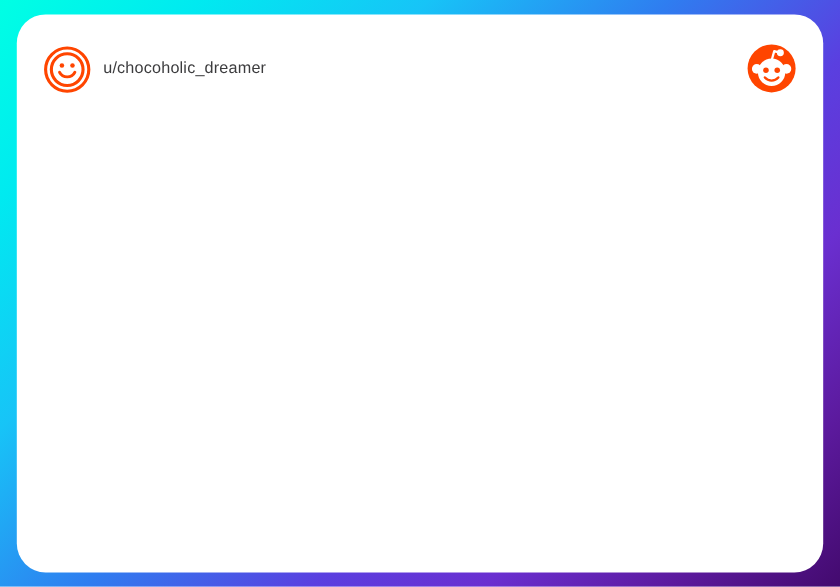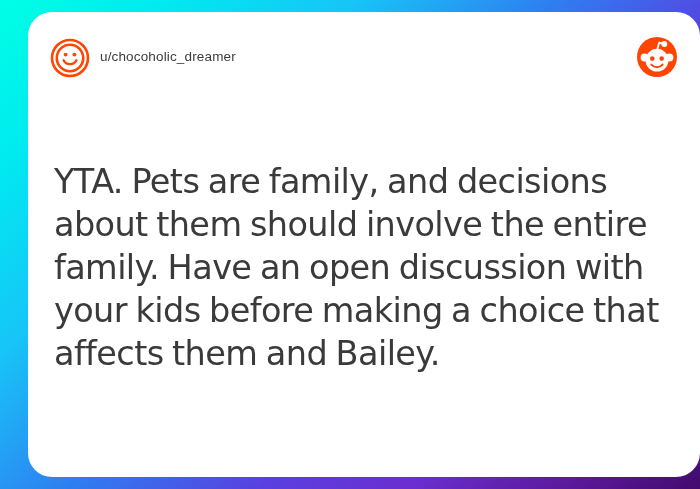--- a/index.html
+++ b/index.html
@@ -33,21 +33,20 @@
   #card {
     position: absolute;
     left: 14px;
     top: 12px;
     width: 672px;
     height: 465px;
     background: #ffffff;
     border-radius: 24px;
     box-sizing: border-box;
     overflow: hidden;
-    margin-left: 14px;
   }
 
   #header {
     position: absolute;
     left: 0;
     top: 0;
     right: 0;
     height: 92px;
   }
 
@@ -122,17 +121,16 @@
           <circle cx="28.3" cy="8.0" r="2.9" fill="#ffffff"></circle>
           <path d="M21 14.4 L23.2 6.6 L28.3 8.0" fill="none" stroke="#ffffff" stroke-width="1.9" stroke-linecap="round" stroke-linejoin="round"></path>
           <circle cx="16.3" cy="22.6" r="2.3" fill="#ff4500"></circle>
           <circle cx="25.7" cy="22.6" r="2.3" fill="#ff4500"></circle>
           <path d="M15.4 28.6 A7.4 7.4 0 0 0 26.6 28.6" fill="none" stroke="#ff4500" stroke-width="2.0" stroke-linecap="round"></path>
         </svg>
       </div>
 
     </div>
 
-    <div id="body-text">YTA. Pets are family, and decisions about them should involve the entire family. Have an open discussion with your kids before making a choice that affects them and Bailey.</div>
 
   </div>
 
 </div>
 
 </body></html>

